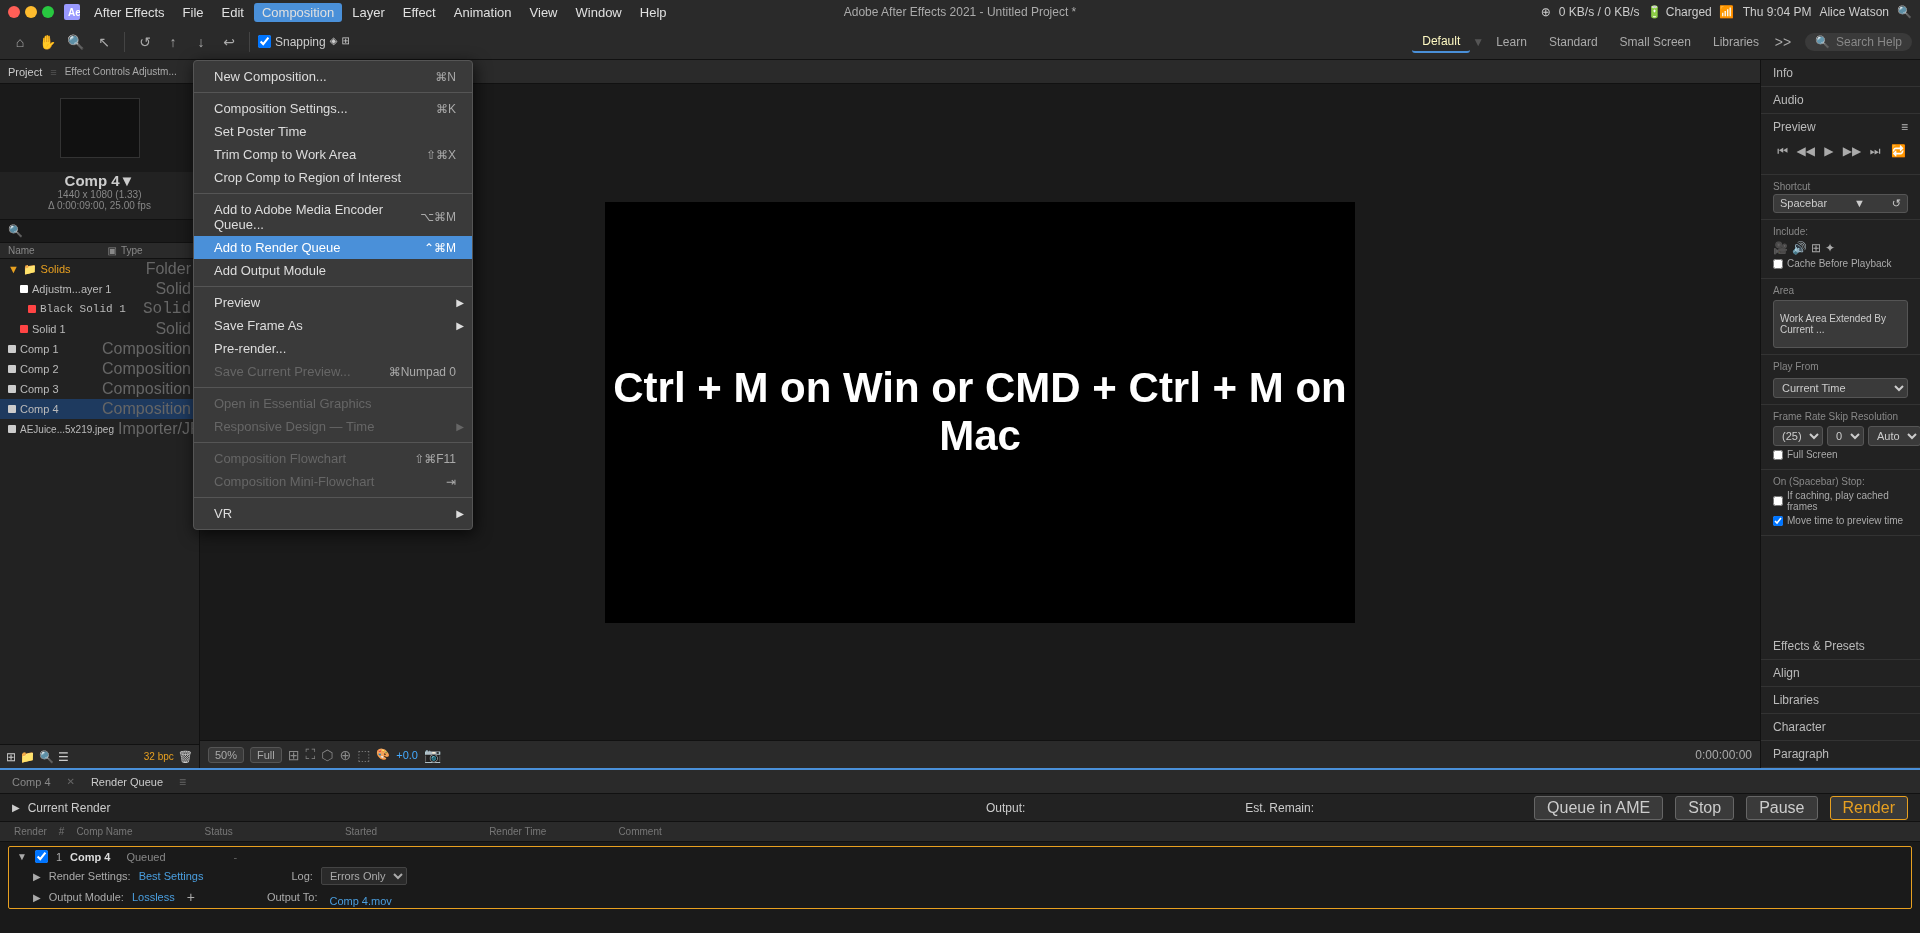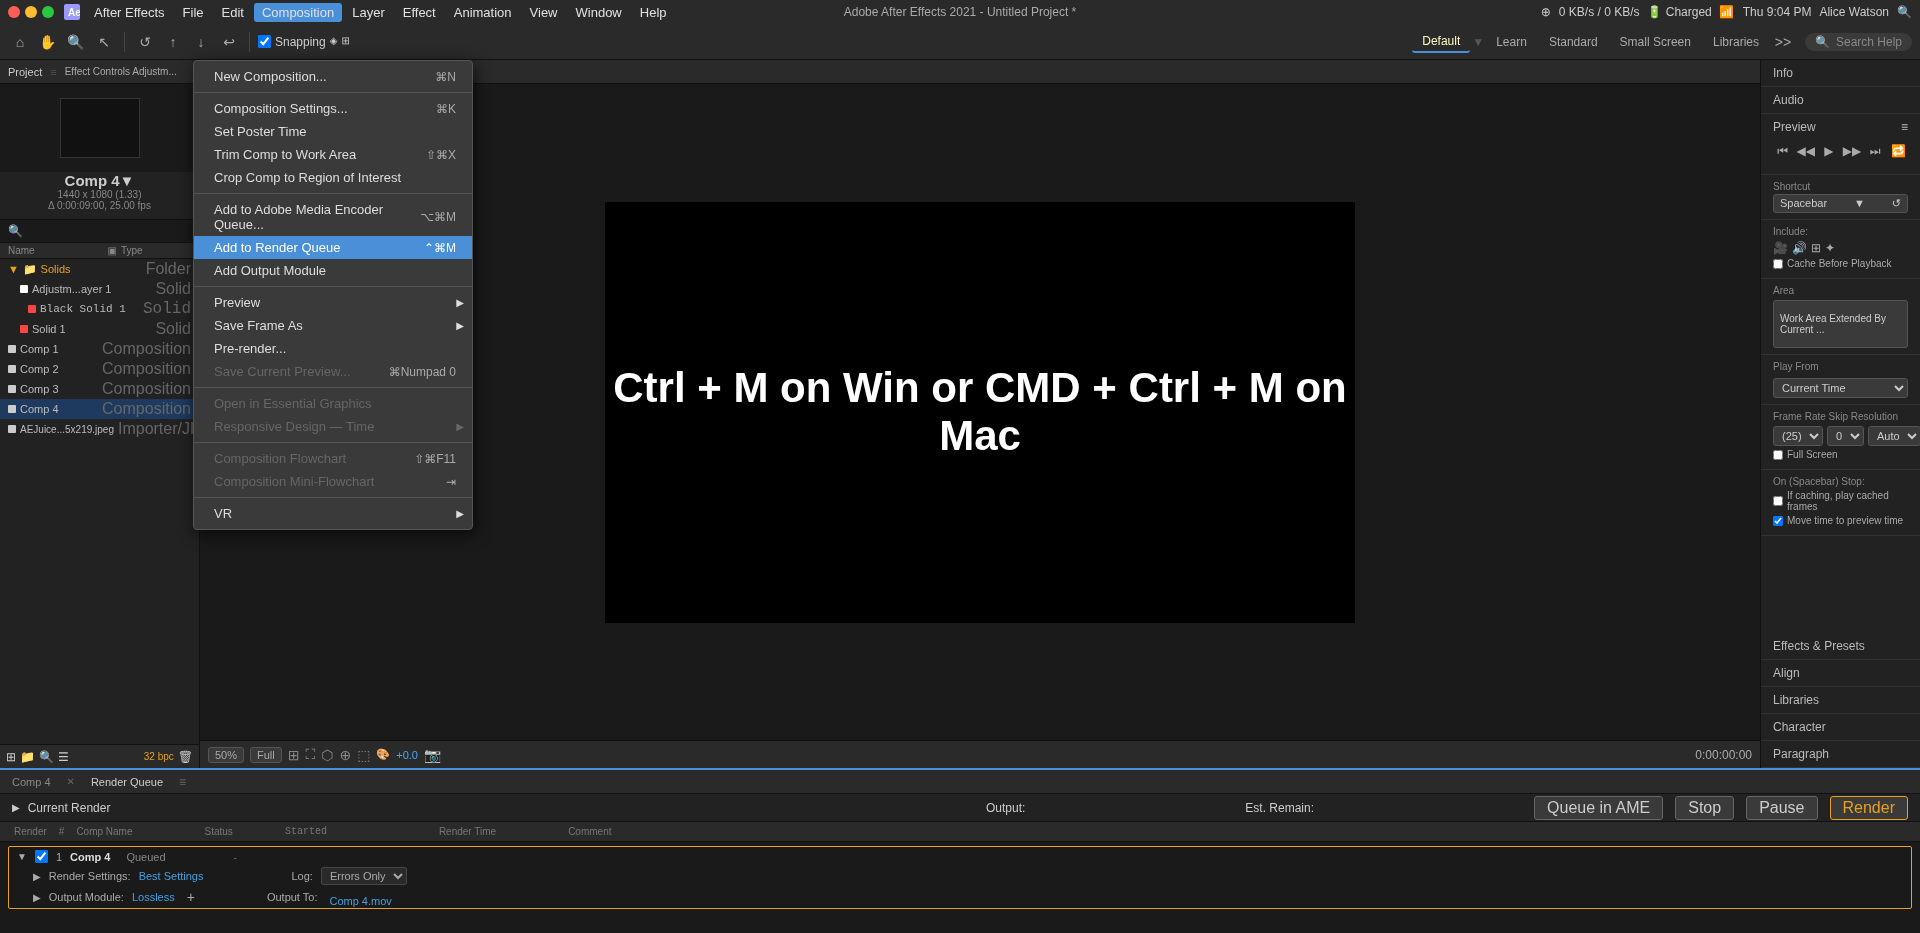--- a/index.html
+++ b/index.html
@@ -912,21 +912,21 @@
       <button class="rq-btn" style="margin-left:4px;">Stop</button>
       <button class="rq-btn" style="margin-left:4px;">Pause</button>
       <button class="rq-btn render-btn" style="margin-left:4px;">Render</button>
     </div>
 
     <div id="render-cols">
       <span class="rc">Render</span>
       <span class="rc">#</span>
       <span class="rc">Comp Name</span>
       <span class="rc" style="margin-left:60px;">Status</span>
-      <span class="rc" style="margin-left:40px;font-family:Liberation Mono, monospace;">Started</span>
+      <span class="rc" style="margin-left:100px;">Started</span>
       <span class="rc" style="margin-left:100px;">Render Time</span>
       <span class="rc" style="margin-left:60px;">Comment</span>
     </div>
 
     <div id="render-item">
       <div id="render-item-top">
         <span style="font-size:10px;color:#aaa;">▼</span>
         <input type="checkbox" checked="" style="">
         <span class="ri-num">1</span>
         <span class="ri-name">Comp 4</span>

